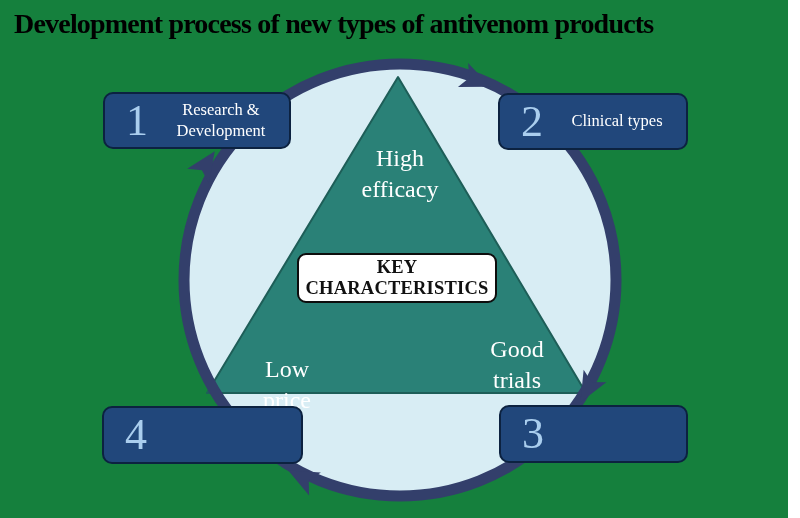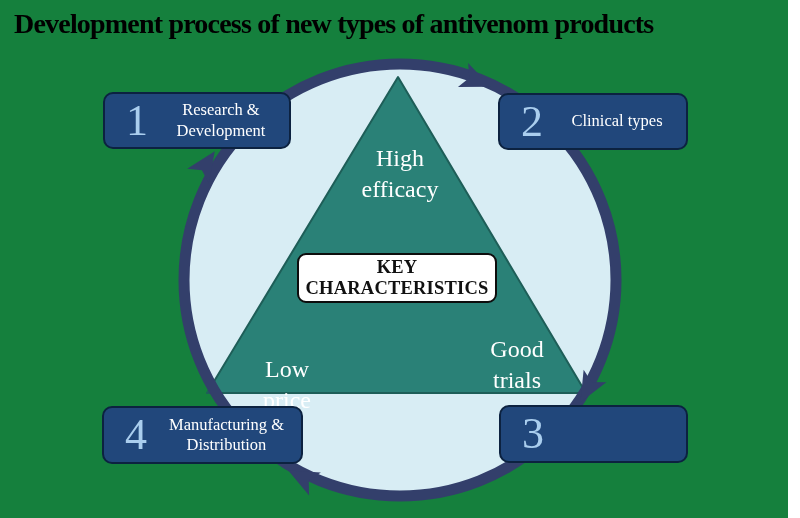--- a/index.html
+++ b/index.html
@@ -86,16 +86,15 @@
     <span class="num">2</span>
     <span class="lbl">Clinical types</span>
   </div>
 
   <div class="step step3">
     <span class="num">3</span>
   </div>
 
   <div class="step step4">
     <span class="num">4</span>
-    <span class="lbl">Manufacturing &amp; Distribution</span>
   </div>
 
 </div>
 
 </body></html>

